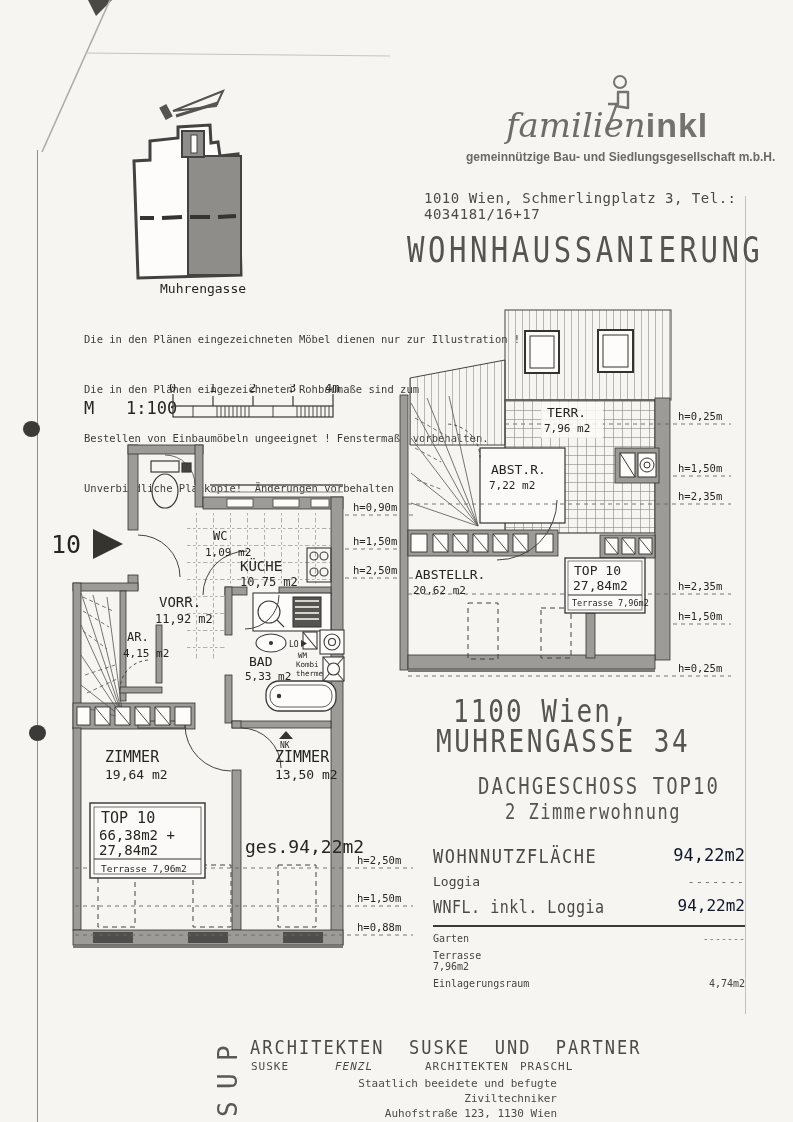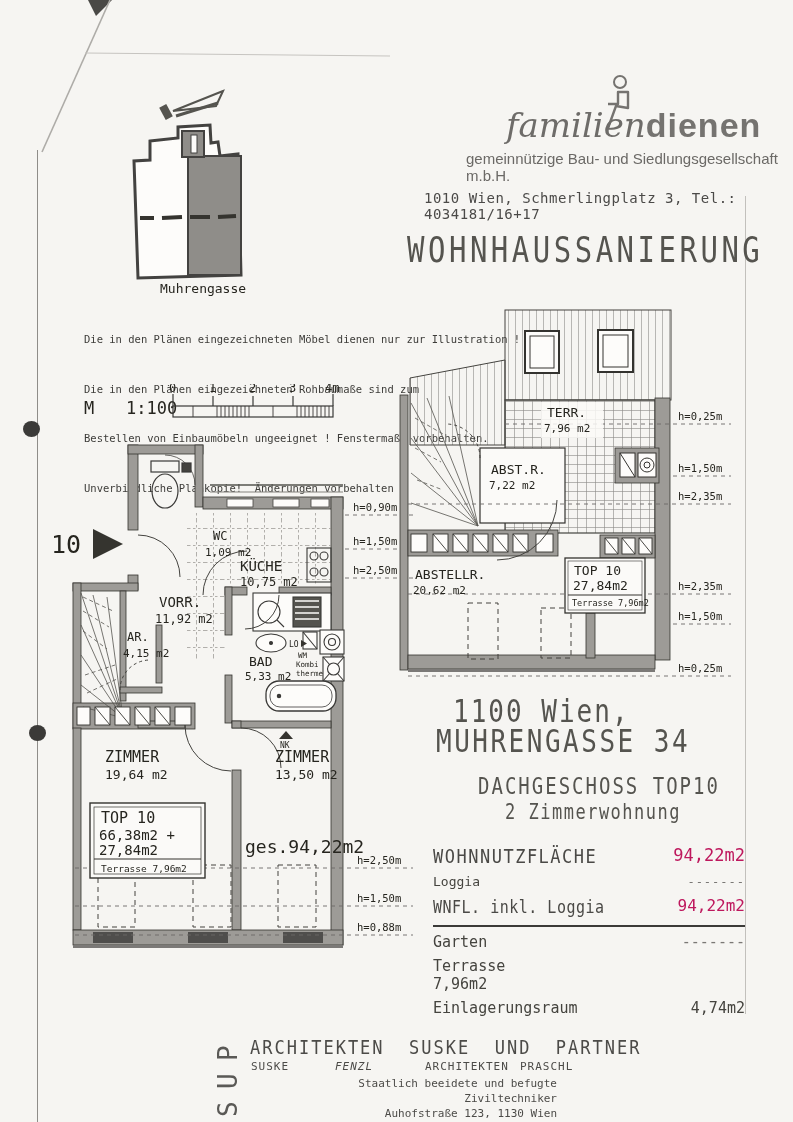--- a/index.html
+++ b/index.html
@@ -7,31 +7,31 @@
         font-family:"DejaVu Sans Mono",monospace;color:#2e2d2b;}
   .abs{position:absolute;}
   
   .edge-line-left{left:37px;top:150px;width:1px;height:972px;background:#8f8d89;}
   .edge-line-right{left:745px;top:196px;width:1px;height:818px;background:#c2c0bc;}
   .hole{width:17px;height:16px;border-radius:50%;background:#3b3a38;}
   
   .brand{font-size:34px;line-height:1;}
   .brand .it{font-family:"DejaVu Serif",serif;font-style:italic;color:#6e6c69;}
   .brand .bd{font-family:"Liberation Sans",sans-serif;font-weight:bold;color:#757370;letter-spacing:1px;}
-  .brand-sub{font-family:"Liberation Sans",sans-serif;font-weight:normal;font-size:15px;color:#6b6966;}
+  .brand-sub{font-family:"Liberation Sans",sans-serif;font-weight:bold;font-size:12px;color:#6b6966;}
   
   .hand{font-family:"DejaVu Sans Mono",monospace;color:#3a3937;}
   .addr{font-size:14px;letter-spacing:.5px;color:#4b4a48;}
   .big-outline{color:#55544f;font-weight:normal;transform:scaleY(1.25);transform-origin:left top;white-space:pre;}
   .disc{font-size:10.5px;line-height:16.5px;color:#3d3c39;white-space:pre;}
   
   .sumrow{display:flex;justify-content:space-between;align-items:baseline;}
   .sum-l1{font-size:17px;letter-spacing:1.5px;color:#4a4946;transform:scaleY(1.15);transform-origin:left top;}
-  .sum-val{font-size:17px;color:#be185d;}
-  .sum-sm{font-size:15px;color:#45443f;}
+  .sum-val{font-size:17px;color:#0f172a;}
+  .sum-sm{font-size:10px;color:#45443f;}
   .rule{border-top:2px solid #3b3a38;}
   
   .foot-co{font-size:17px;letter-spacing:2px;color:#4c4b48;white-space:pre;transform:scaleY(1.15);transform-origin:left top;}
   .foot-names{font-size:11px;letter-spacing:1px;color:#4c4b48;}
   .foot-sm{font-size:11px;color:#4c4b48;text-align:right;line-height:15px;}
   .sup-letter{font-size:26px;color:#5a5956;transform:rotate(-90deg);display:block;line-height:28px;}
   svg text{font-family:"DejaVu Sans Mono",monospace;fill:#26251f;}
 </style>
 </head>
 <body>
@@ -46,21 +46,21 @@
   <div class="abs edge-line-left"></div>
   <div class="abs edge-line-right"></div>
   <div class="abs hole" style="left:23px;top:421px;"></div>
   <div class="abs hole" style="left:29px;top:725px;"></div>
 
   <svg class="abs" style="left:596px;top:74px" width="44" height="58" viewBox="0 0 44 58">
     <circle cx="24" cy="8" r="6" fill="none" stroke="#757370" stroke-width="2"></circle>
     <path d="M12,54 L20,32 L32,34 L32,18 L22,18 L22,30 L12,30" fill="none" stroke="#757370" stroke-width="2.4" stroke-linejoin="round"></path>
   </svg>
   <div class="abs brand" style="left:506px;top:108px;">
-    <span class="it">familien</span><span class="bd">dienen</span>
+    <span class="it">familien</span><span class="bd">inkl</span>
   </div>
   <div class="abs brand-sub" style="left:466px;top:150px;">gemeinnützige Bau- und Siedlungsgesellschaft m.b.H.</div>
 
   <div class="abs hand addr" style="left:424px;top:190px;">1010 Wien, Schmerlingplatz 3, Tel.: 4034181/16+17</div>
   <div class="abs hand big-outline" style="left:407px;top:228px;font-size:29px;letter-spacing:3.5px;">WOHNHAUSSANIERUNG</div>
 
   <svg class="abs" style="left:110px;top:83px" width="170" height="215" viewBox="0 0 170 215">
     <g>
       <polygon points="113,8 63,28 106,23" fill="none" stroke="#55544f" stroke-width="2"></polygon>
       <rect x="52" y="22" width="8" height="14" transform="rotate(-28 56 29)" fill="#55544f"></rect>

